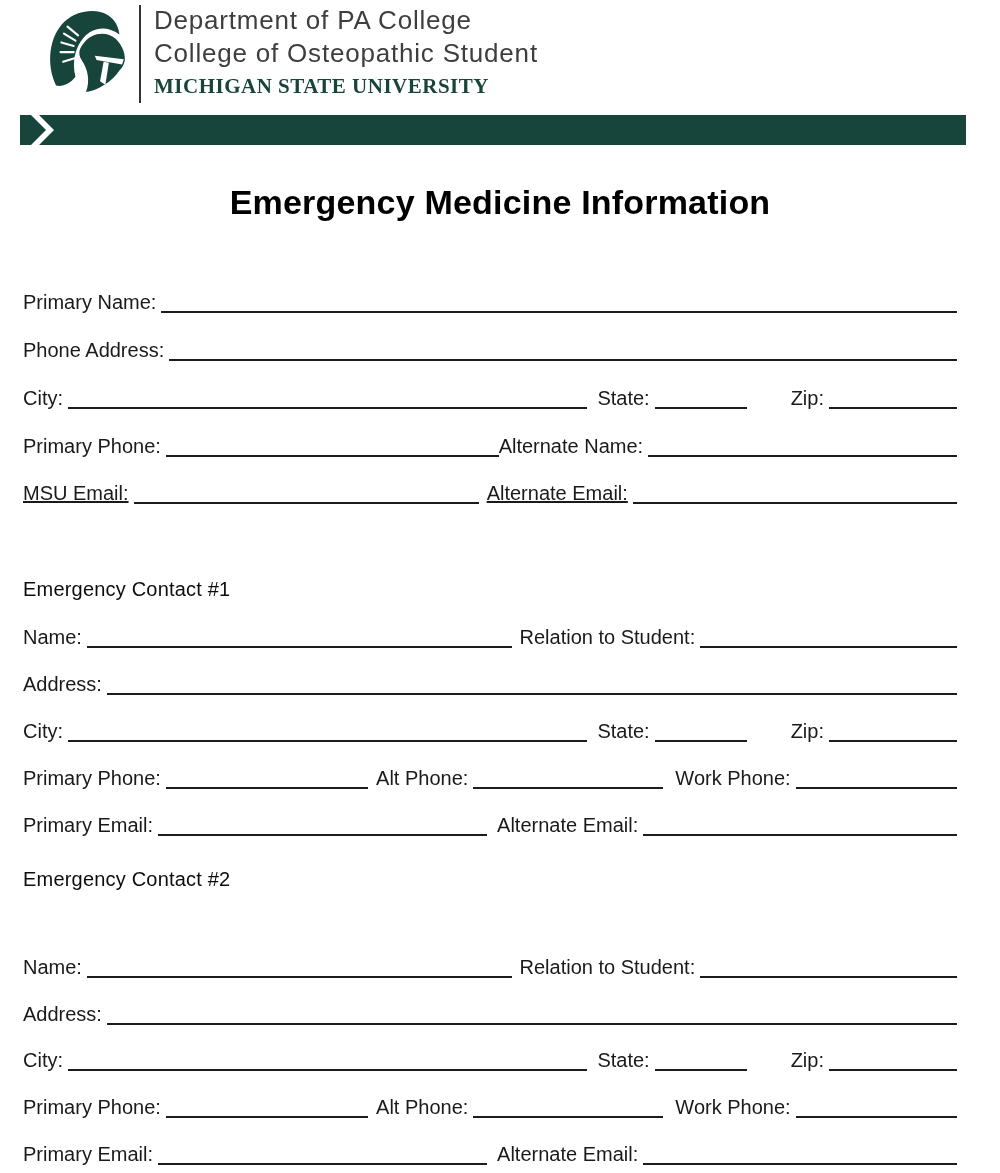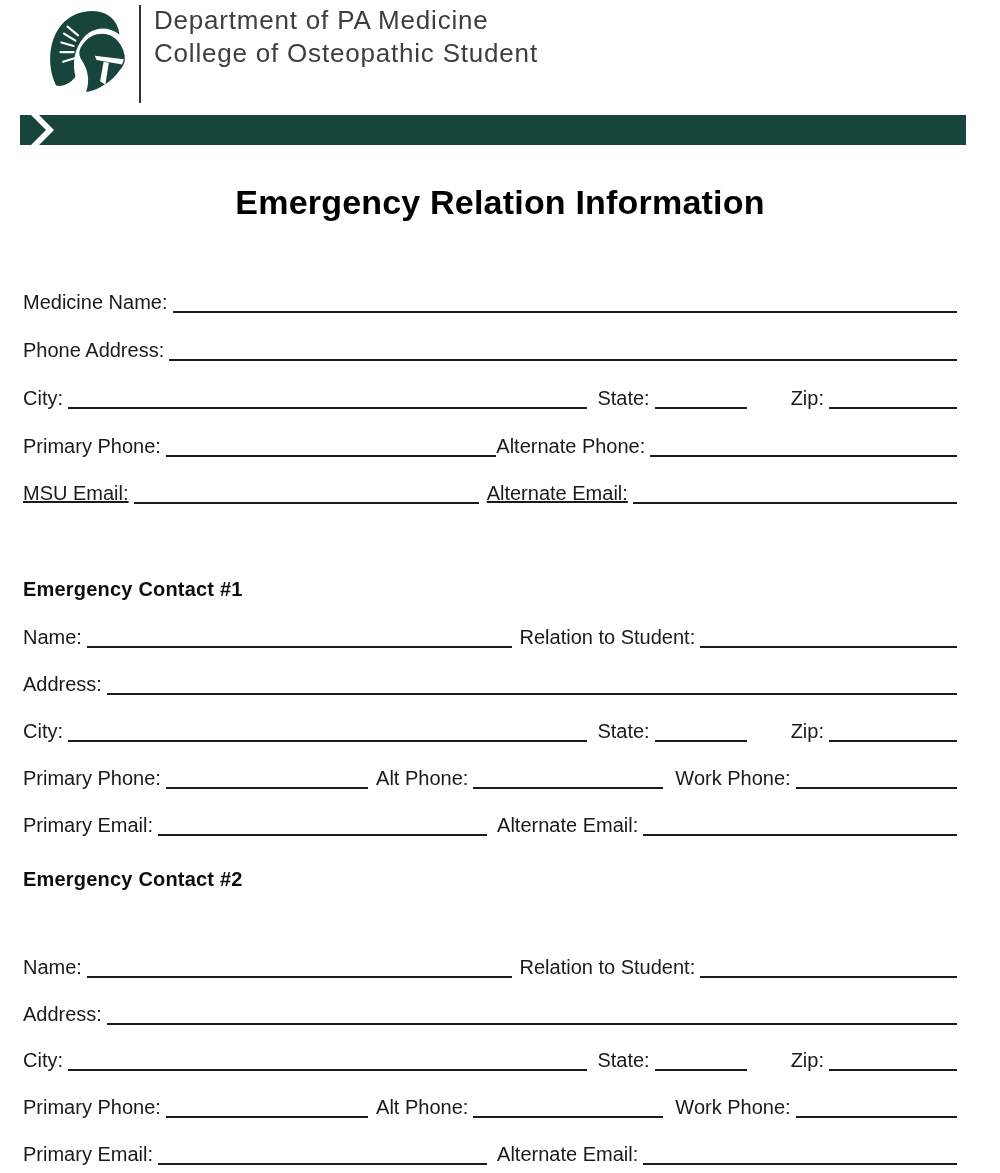--- a/index.html
+++ b/index.html
@@ -33,21 +33,21 @@
   }
   .lbl{padding-right:5px;line-height:22px;}
   .fill{
     display:block;height:24px;border-bottom:2px solid #1c1c1c;
     flex-grow:1;flex-basis:0;min-width:0;
   }
   .fill.fx0{flex-grow:0;flex-basis:auto;}
   .g6{margin-left:10px;} .g8{margin-left:8px;} .g10{margin-left:10px;}
   .g12{margin-left:12px;} .g44{margin-left:44px;}
   .sec{
-    position:absolute;left:23px;font-size:20px;font-weight:700;color:#0d0d0d;
+    position:absolute;left:23px;font-size:20px;font-weight:400;color:#0d0d0d;
     letter-spacing:0.2px;
   }
 </style>
 </head>
 <body>
 
 <div class="logo">
   <svg viewBox="0 0 100 104" xmlns="http://www.w3.org/2000/svg">
 
     <path fill="#18453B" d="M16,89 C5,66 7,34 26,16 C40,3 62,1 75,9 C83,14 87,22 88,31
@@ -64,54 +64,55 @@
       <line x1="37" y1="58" x2="24" y2="62"></line>
     </g>
 
     <path fill="#ffffff" d="M60,55 L93,59 L91,65 L62,60 Z"></path>
 
     <path fill="#ffffff" d="M70,62 L76,63 L72,88 L66,84 Z"></path>
   </svg>
 </div>
 <div class="hdr-divider"></div>
 <div class="hdr-text">
-  <div class="dept-line">Department of PA Medicine</div>
+  <div class="dept-line">Department of PA College</div>
   <div class="dept-line">College of Osteopathic Student</div>
+  <div class="wordmark">MICHIGAN STATE UNIVERSITY</div>
 </div>
 
 <div class="banner">
   <svg viewBox="0 0 48 30" xmlns="http://www.w3.org/2000/svg" width="48" height="30">
     <polygon fill="#18453B" points="0,0 11,0 26,15 11,30 0,30"></polygon>
     <polygon fill="#18453B" points="19,0 48,0 48,30 19,30 34,15"></polygon>
   </svg>
   <div class="banner-fill"></div>
 </div>
 
-<div class="title">Emergency Relation Information</div>
+<div class="title">Emergency Medicine Information</div>
 
 <div class="row" style="top:286px;">
-  <span class="lbl">Medicine Name:</span>
+  <span class="lbl">Primary Name:</span>
   <span class="fill"></span>
 </div>
 <div class="row" style="top:334px;">
   <span class="lbl">Phone Address:</span>
   <span class="fill"></span>
 </div>
 <div class="row" style="top:382px;">
   <span class="lbl">City:</span>
   <span class="fill"></span>
   <span class="lbl g6">State:</span>
   <span class="fill fx0" style="width:92px;"></span>
   <span class="lbl g44">Zip:</span>
   <span class="fill fx0" style="width:128px;"></span>
 </div>
 <div class="row" style="top:430px;">
   <span class="lbl">Primary Phone:</span>
   <span class="fill" style="flex-grow:320;"></span>
-  <span class="lbl">Alternate Phone:</span>
+  <span class="lbl">Alternate Name:</span>
   <span class="fill" style="flex-grow:297;"></span>
 </div>
 <div class="row" style="top:477px;text-decoration:underline;">
   <span class="lbl">MSU Email:</span>
   <span class="fill" style="flex-grow:330;"></span>
   <span class="lbl g8">Alternate Email:</span>
   <span class="fill" style="flex-grow:310;"></span>
 </div>
 
 <div class="sec" style="top:578px;">Emergency Contact #1</div>

